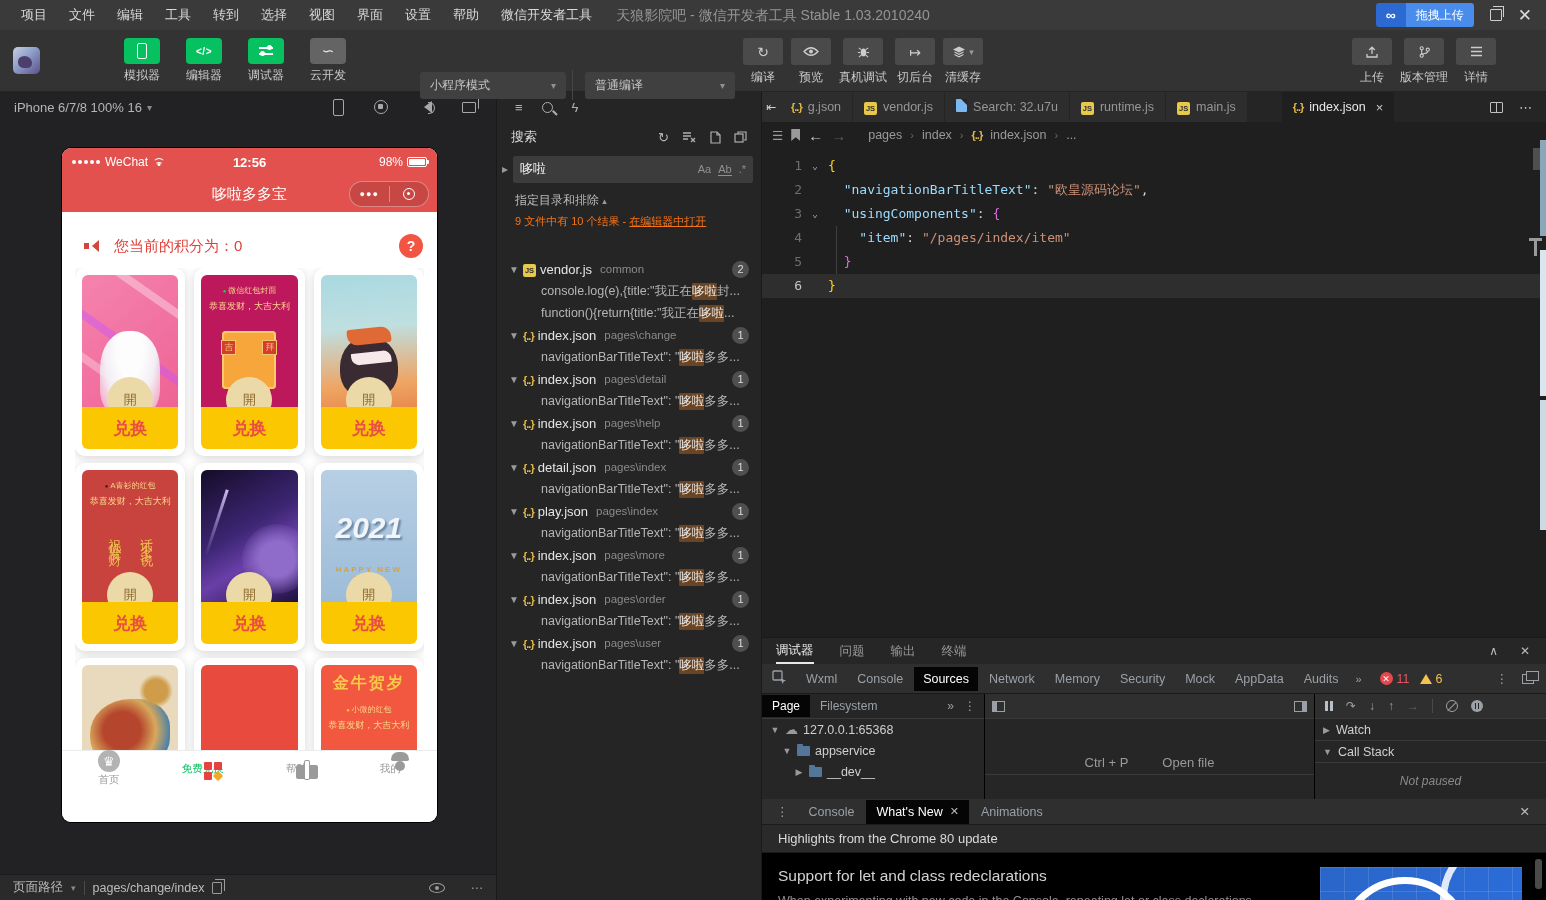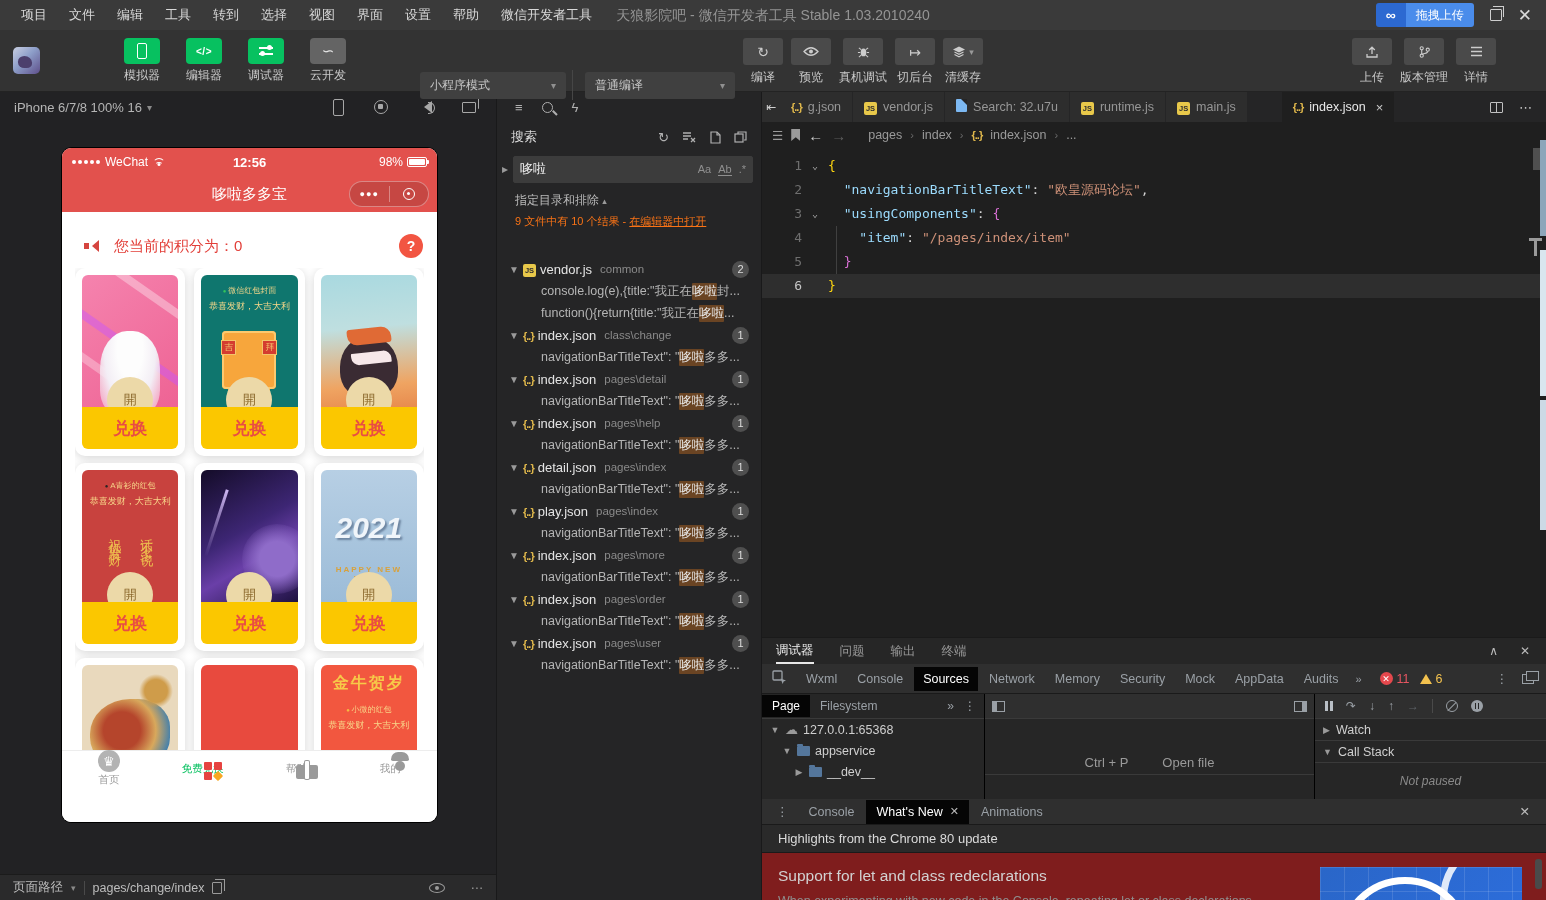--- a/index.html
+++ b/index.html
@@ -98,21 +98,21 @@
 .ov{position:relative;z-index:1;text-align:center;color:#f8d88a}
 .ov1{font-size:8px;margin-top:10px;opacity:.95}
 .ov2{font-size:9px;margin-top:4px}
 .dot-g:before{content:"● ";color:#35c75a;font-size:6px}
 .dot-y:before{content:"● ";color:#f5c242;font-size:6px}
 .dot-k:before{content:"● ";color:#222;font-size:6px}
 
 .pink-anime{background:linear-gradient(140deg,#f583ae,#ee6394)}
 .pink-anime:before{content:"";position:absolute;left:-20px;top:10px;width:160px;height:8px;background:rgba(255,255,255,.35);transform:rotate(35deg);box-shadow:40px 55px 0 rgba(199,84,255,.45),-10px 90px 0 rgba(255,255,255,.3)}
 .pink-anime:after{content:"";position:absolute;left:50%;bottom:-8px;transform:translateX(-50%);width:60px;height:84px;border-radius:45% 45% 30% 30%;background:radial-gradient(ellipse at 50% 22%,#fdfdfd 0 30%,#f3eef5 60%,rgba(255,255,255,.25) 100%)}
-.red-newyear{background:#0f766e}
+.red-newyear{background:#be185d}
 .red-newyear:after{content:"";position:absolute;left:50%;bottom:18px;transform:translateX(-50%);width:54px;height:58px;border-radius:4px;background:#f7a63c;box-shadow:inset 0 0 0 2px #fcc96e,0 14px 0 -6px #e8b34c}
 .red-newyear .cpl{position:absolute;bottom:52px;left:50%;transform:translateX(-50%);display:flex;gap:26px;z-index:2}
 .red-newyear .cpl i{width:15px;height:15px;background:#d43c30;border:1px solid #f3c46a;color:#f3c46a;font-size:9px;display:flex;align-items:center;justify-content:center;transform:rotate(0deg)}
 .teal-anime{background:linear-gradient(175deg,#a9d9e0 0%,#bfdfe0 40%,#efa462 82%,#e88b4e 100%)}
 .teal-anime:before{content:"";position:absolute;left:50%;top:46%;transform:translateX(-50%);width:58px;height:62px;border-radius:50% 50% 42% 42%;background:#3a2b33}
 .teal-anime:after{content:"";position:absolute;left:50%;top:40%;transform:translateX(-50%) rotate(-6deg);width:44px;height:16px;background:#e06a35;border-radius:3px 10px 3px 10px;box-shadow:0 22px 0 -2px #f7e8ea}
 .red-envelope{background:#c8423e}
 .red-envelope .vt{position:absolute;left:50%;top:58px;transform:translateX(-50%);display:flex;gap:14px;z-index:2}
 .red-envelope .vt i{writing-mode:vertical-rl;color:#edbf4e;font-size:13px;letter-spacing:5px;font-family:"Liberation Serif",serif}
 .purple-art{background:linear-gradient(150deg,#140c28 0%,#3d2674 45%,#6a3fa8 65%,#1d1140 100%)}
@@ -270,21 +270,21 @@
 .notpaused{height:36px;display:flex;align-items:center;justify-content:center;color:#8a8a8a;font-style:italic;font-size:12px}
 
 .drawer{position:absolute;left:0;top:161px;right:0;bottom:0}
 .dw-tabs{height:26px;background:#2f2f2f;border-bottom:1px solid #1a1a1a;display:flex;align-items:center;font-size:12.5px;color:#9aa0a6;gap:2px;padding-left:6px}
 .dw-tabs .mv{padding:0 8px;color:#9aa0a6}
 .dw-tabs .t{padding:5px 10px;cursor:pointer;display:flex;gap:7px;align-items:center;white-space:nowrap}
 .dw-tabs .t.on{background:#050505;color:#fff}
 .dw-tabs .t .x{font-size:11px;color:#bbb}
 .dw-tabs .rc{margin-left:auto;padding-right:16px;color:#bbb}
 .dw-head{height:28px;background:#2a2a2a;border-bottom:1px solid #1a1a1a;display:flex;align-items:center;padding-left:16px;font-size:13px;color:#dadada}
-.dw-body{position:absolute;left:0;top:54px;right:0;bottom:0;background:#7f1d1d;overflow:hidden}
+.dw-body{position:absolute;left:0;top:54px;right:0;bottom:0;background:#000000;overflow:hidden}
 .dw-body h2{font-size:15.5px;font-weight:normal;color:#d2d2d2;margin:14px 0 8px 16px}
 .dw-body p{font-size:12.5px;color:#8f8f8f;margin-left:16px;width:500px;line-height:17px}
 .dw-img{position:absolute;right:24px;top:14px;width:202px;height:120px;background:linear-gradient(135deg,#2a66c8,#2d6fe0);overflow:hidden}
 .dw-img:before{content:"";position:absolute;left:18px;top:10px;width:120px;height:120px;border:7px solid #fff;border-radius:50%}
 .dw-img:after{content:"";position:absolute;left:120px;top:-30px;width:110px;height:110px;border:7px solid rgba(255,255,255,.85);border-radius:50%}
 .dw-grid{position:absolute;right:24px;top:14px;width:202px;height:120px;background:linear-gradient(rgba(255,255,255,.12) 1px,transparent 1px) 0 0/100% 24px,linear-gradient(90deg,rgba(255,255,255,.12) 1px,transparent 1px) 0 0/24px 100%;z-index:2;pointer-events:none}
 .dw-scroll{position:absolute;right:4px;top:6px;width:7px;height:30px;background:#4a4a4a;border-radius:3px}
 .glyph{font-size:13px}
 </style>
 </head>
@@ -636,21 +636,21 @@
         </div>
         <div class="sm-row">
           <span>function(){return{title:"我正在</span>
           <span class="hl">哆啦</span>
           <span>...</span>
         </div>
         <div class="sg-row">
           <span class="tw">▼</span>
           <span class="fic-wrap "><span class="fic fic-json">{..}</span></span>
           <span class="fn">index.json</span>
-          <span class="fp">class\change</span>
+          <span class="fp">pages\change</span>
           <span class="cnt">1</span>
         </div>
         <div class="sm-row">
           <span>navigationBarTitleText": "</span>
           <span class="hl">哆啦</span>
           <span>多多...</span>
         </div>
         <div class="sg-row">
           <span class="tw">▼</span>
           <span class="fic-wrap "><span class="fic fic-json">{..}</span></span>

